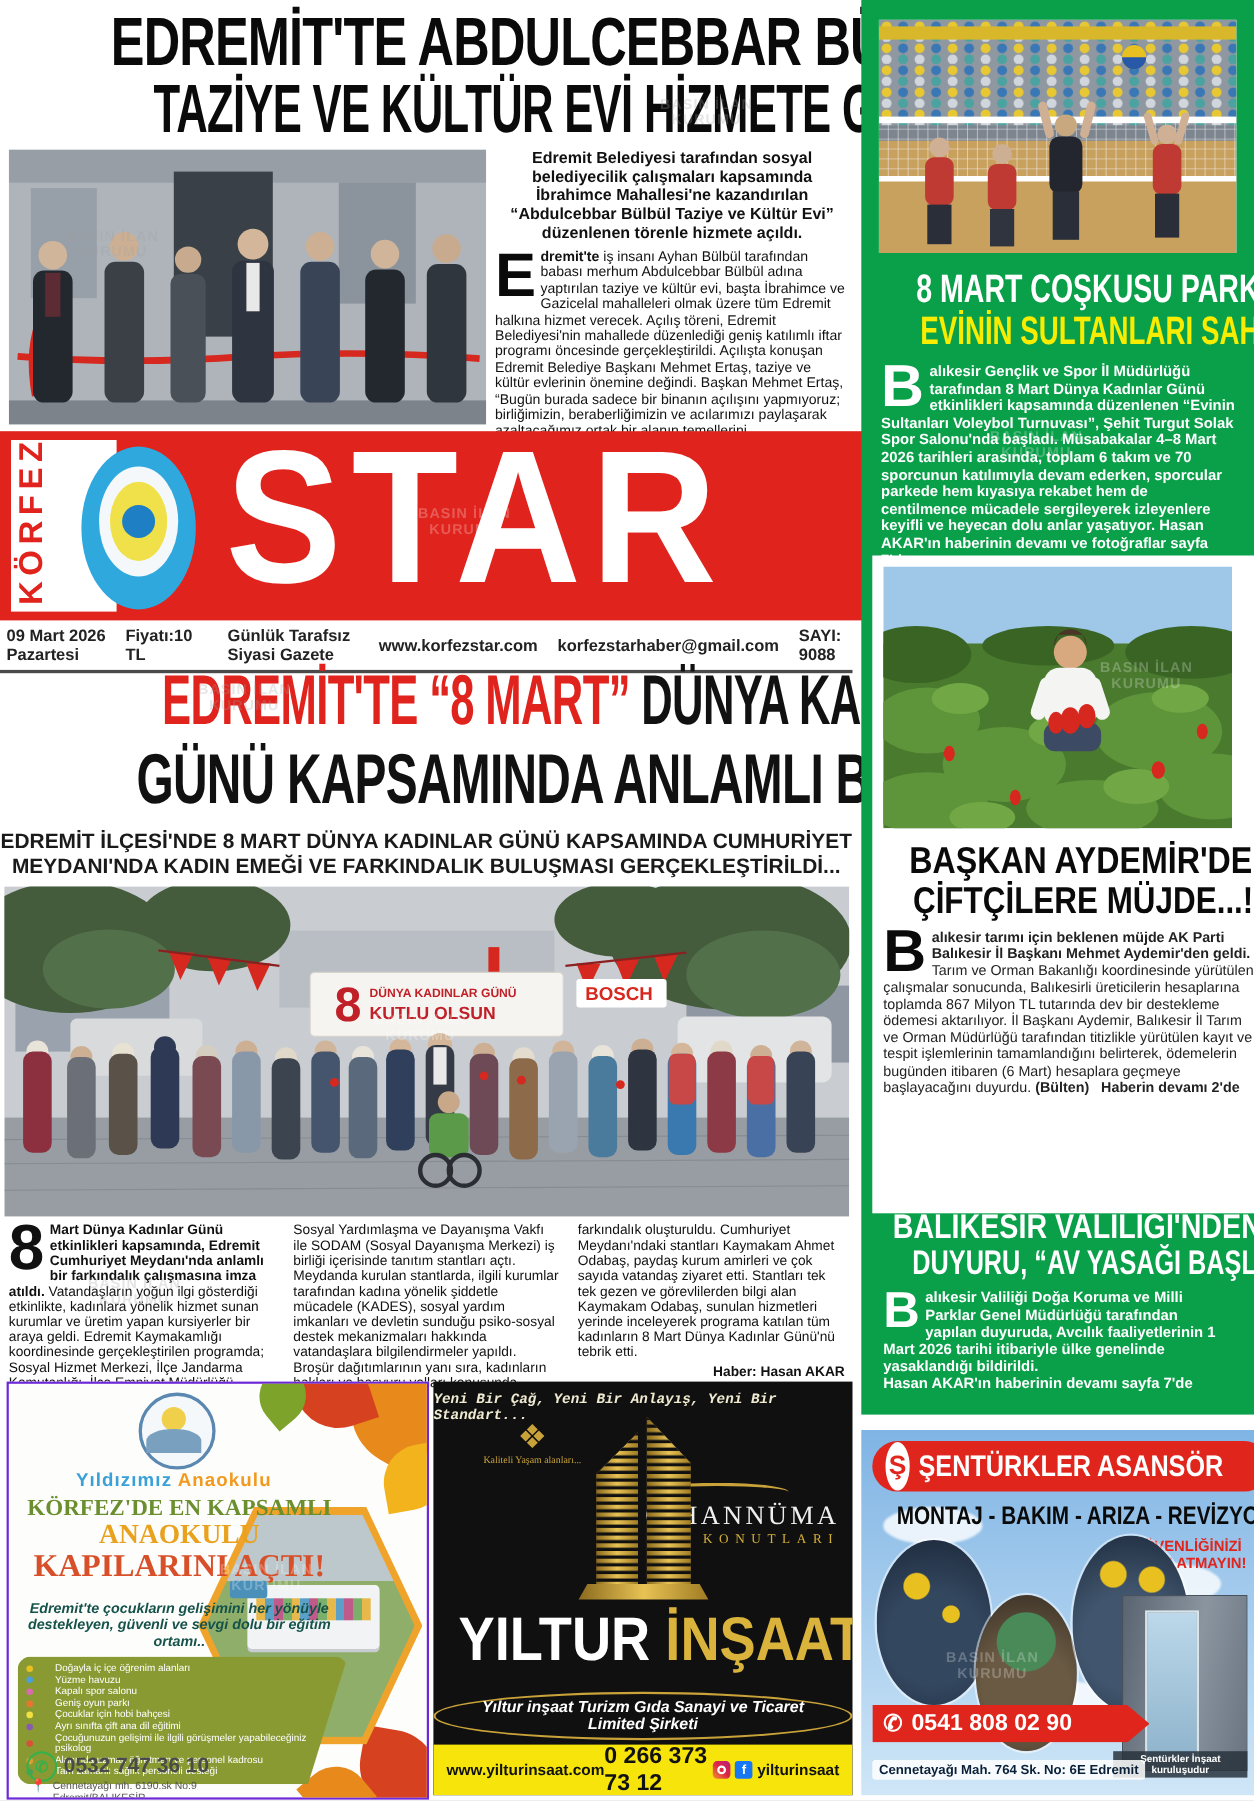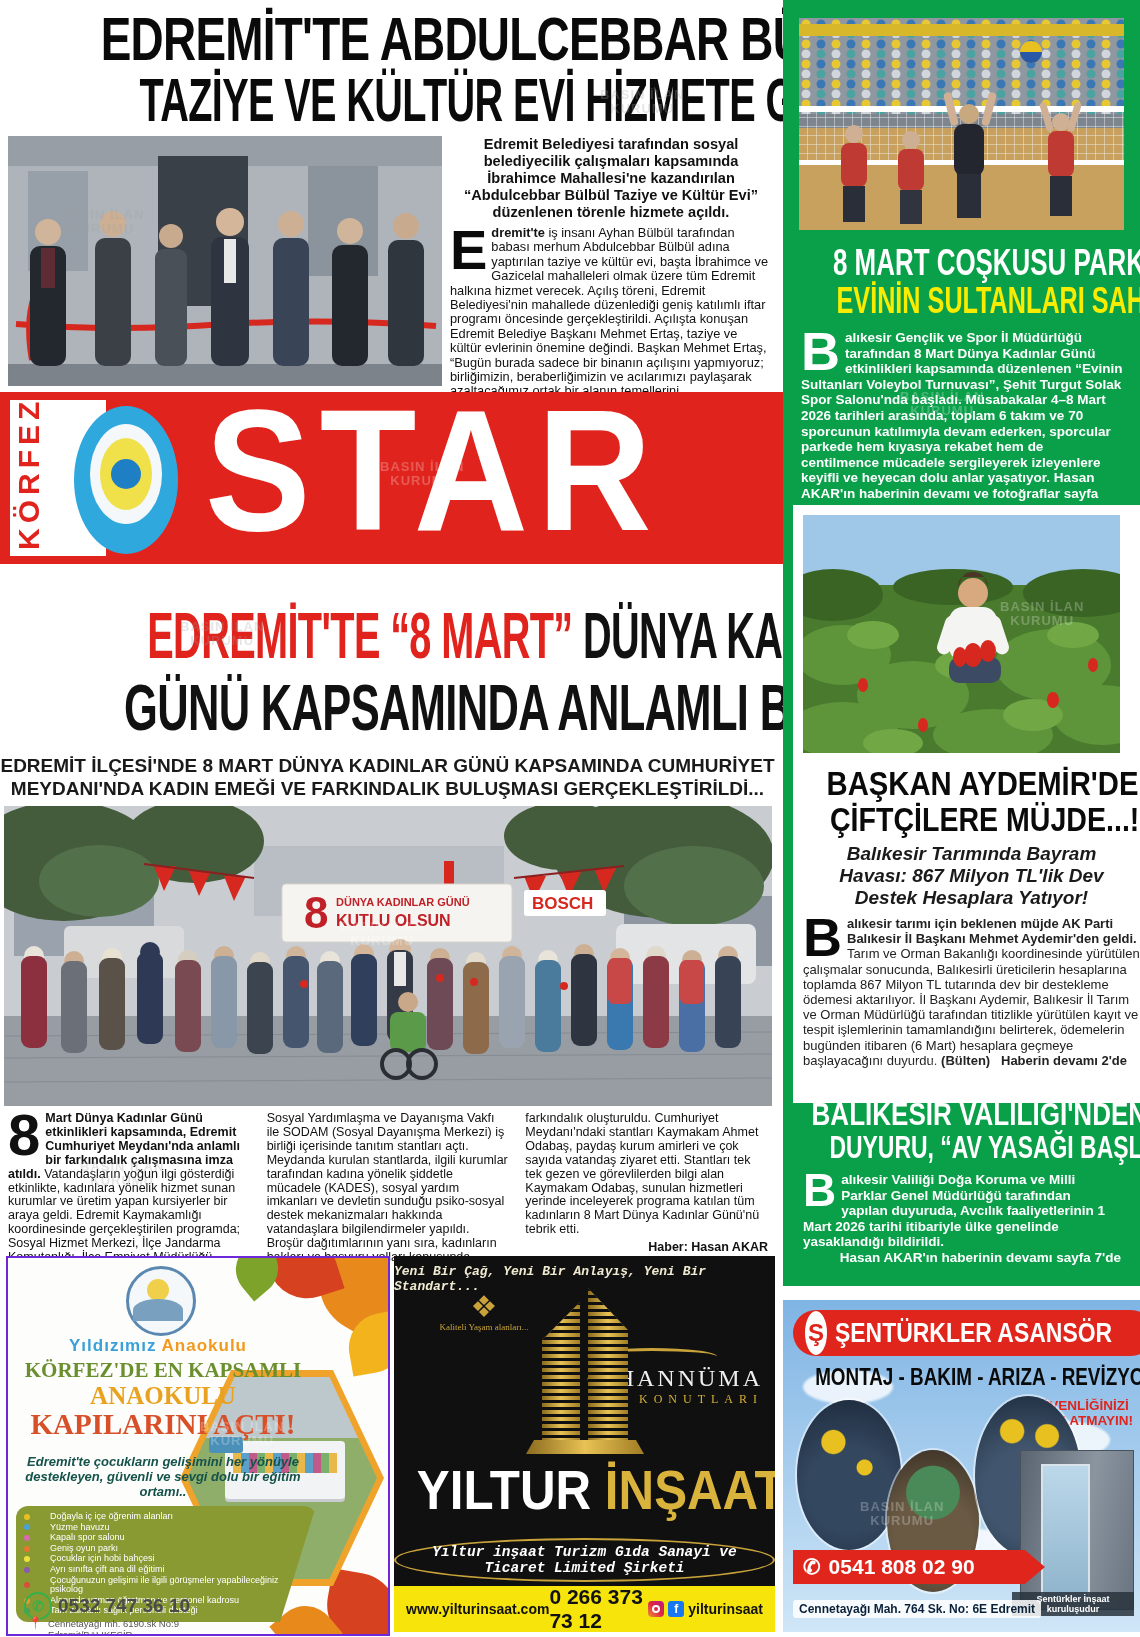--- a/index.html
+++ b/index.html
@@ -71,21 +71,21 @@
   .yad{background:#101010;color:#fff}
   .ytag{font-family:Liberation Mono, monospace;font-style:italic;font-weight:bold;font-size:13px;color:#f0ead0}
   .yezgi{font-size:19px;letter-spacing:1px;color:#fff;border-top:2px solid #c9a33a;border-bottom:2px solid #c9a33a;padding:3px 0}
   .yezgisub{font-family:"Liberation Serif",serif;font-size:9px;color:#c9a33a}
   .ycih1{font-family:"Liberation Serif",serif;font-size:24px;letter-spacing:3px;color:#efefef}
   .ycih2{font-family:"Liberation Serif",serif;font-size:12px;letter-spacing:6px;color:#d4af37;text-align:right}
   .yname{white-space:nowrap;text-align:center;font-weight:900;font-size:56px;line-height:56px;
          transform:scaleX(.88);transform-origin:center}
   .ygold{color:#d9b33c}
   .yoval{display:inline-block;border:2px solid #c9a33a;border-radius:50%;padding:4px 20px;
-         font-family:Liberation Mono, monospace;font-style:italic;font-weight:bold;font-size:14.5px;color:#fff}
+         font-family:Liberation Sans, sans-serif;font-style:italic;font-weight:bold;font-size:14.5px;color:#fff}
   .ystrip{position:absolute;left:0;right:0;bottom:0;height:46px;background:#f6e40a;color:#111;
           display:flex;align-items:center;justify-content:space-between;padding:0 12px;font-weight:900}
   .igic{width:16px;height:16px;border-radius:4px;background:linear-gradient(45deg,#f09433,#dc2743,#bc1888);
         display:inline-block;position:relative}
   .igic:after{content:"";position:absolute;inset:4px;border:2px solid #fff;border-radius:50%}
   .fbic{width:16px;height:16px;background:#1877f2;color:#fff;font-weight:900;font-size:12px;
         display:inline-flex;align-items:center;justify-content:center;border-radius:3px}
   
   .sad{background:linear-gradient(180deg,#7fb4e4,#cfe6f7)}
   .cloud{position:absolute;background:rgba(255,255,255,.8);border-radius:50%;filter:blur(1px)}
@@ -164,20 +164,31 @@
     </div>
     <svg class="abs" style="left:58px;top:6px" width="130" height="162" viewBox="0 0 130 162">
       <ellipse cx="68" cy="82" rx="52" ry="74" fill="#2ea8dd"></ellipse>
       <ellipse cx="68" cy="76" rx="36" ry="50" fill="#f4f8fb"></ellipse>
       <ellipse cx="68" cy="76" rx="26" ry="36" fill="#f0e14a"></ellipse>
       <circle cx="68" cy="76" r="15" fill="#1f7fc4"></circle>
     </svg>
     <div class="star">STAR</div>
   </div>
 
+  <div class="abs" style="left:0;top:566px;width:775px">
+    <div class="dateline">
+      <span>09 Mart 2026 Pazartesi</span>
+      <span>Fiyatı:10 TL</span>
+      <span style="margin-left:14px">Günlük Tarafsız Siyasi Gazete</span>
+      <span>www.korfezstar.com</span>
+      <span>korfezstarhaber@gmail.com</span>
+      <span style="margin-left:auto">SAYI: 9088</span>
+    </div>
+    <div class="rule"></div>
+  </div>
 
   <div class="abs" style="left:0;top:600px;width:775px">
     <div class="h2line" style="transform:scaleX(.62);transform-origin:center">
       <span class="red">EDREMİT'TE “8 MART”</span><span> DÜNYA KADINLAR</span>
     </div>
     <div class="h2line" style="transform:scaleX(.68);transform-origin:center">GÜNÜ KAPSAMINDA ANLAMLI BULUŞMA</div>
   </div>
 
   <div class="abs" style="left:0;top:754px;width:775px">
     <div class="subhead">EDREMİT İLÇESİ'NDE 8 MART DÜNYA KADINLAR GÜNÜ KAPSAMINDA CUMHURİYET</div>
@@ -403,37 +414,32 @@
               <ellipse cx="250" cy="185" rx="6" ry="8"></ellipse>
               <ellipse cx="290" cy="150" rx="5" ry="7"></ellipse>
               <ellipse cx="120" cy="210" rx="5" ry="7"></ellipse>
           </g>
         </svg>
       </div>
       <div style="margin-top:12px">
         <div class="bh" style="transform:scaleX(.86);transform-origin:center">BAŞKAN AYDEMİR'DEN</div>
         <div class="bh" style="transform:scaleX(.84);transform-origin:center">ÇİFTÇİLERE MÜJDE...!</div>
       </div>
-      <div style="margin-top:6px">
-        <div class="bsub">Balıkesir Tarımında Bayram</div>
-        <div class="bsub">Havası: 867 Milyon TL'lik Dev</div>
-        <div class="bsub">Destek Hesaplara Yatıyor!</div>
-      </div>
       <div class="bbody" style="margin-top:7px">
         <span class="bdrop">B</span><b>alıkesir tarımı için beklenen müjde AK Parti Balıkesir İl Başkanı Mehmet Aydemir'den geldi.</b><span> Tarım ve Orman Bakanlığı koordinesinde yürütülen çalışmalar sonucunda, Balıkesirli üreticilerin hesaplarına toplamda 867 Milyon TL tutarında dev bir destekleme ödemesi aktarılıyor. İl Başkanı Aydemir, Balıkesir İl Tarım ve Orman Müdürlüğü tarafından titizlikle yürütülen kayıt ve tespit işlemlerinin tamamlandığını belirterek, ödemelerin bugünden itibaren (6 Mart) hesaplara geçmeye başlayacağını duyurdu. </span><b>(Bülten)</b>&nbsp;&nbsp;&nbsp;<b>Haberin devamı 2'de</b>
       </div>
     </div>
 
     <div class="abs" style="left:0;top:1098px;width:357px">
       <div class="gh" style="font-size:31px;line-height:33px;transform:scaleX(.84);transform-origin:center">BALIKESİR VALİLİĞİ'NDEN</div>
       <div class="gh" style="font-size:31px;line-height:33px;transform:scaleX(.74);transform-origin:center">DUYURU, “AV YASAĞI BAŞLADI”</div>
     </div>
     <div class="abs gbody" style="left:20px;top:1172px;width:318px">
       <span class="gdrop" style="font-size:46px;line-height:36px">B</span><span>alıkesir Valiliği Doğa Koruma ve Milli Parklar Genel Müdürlüğü tarafından yapılan duyuruda, Avcılık faaliyetlerinin 1 Mart 2026 tarihi itibariyle ülke genelinde yasaklandığı bildirildi.</span>
-      <div style="text-align:right">Hasan AKAR'ın haberinin devamı sayfa 7'de</div>
+      <div style="text-align:left">Hasan AKAR'ın haberinin devamı sayfa 7'de</div>
     </div>
   </div>
 
   <div class="abs ad kad" style="left:6px;top:1256px;width:380px;height:376px">
 
     <div class="leaf" style="right:-14px;top:-16px;width:86px;height:86px;background:#e78a1b;transform:rotate(30deg)"></div>
     <div class="leaf" style="right:52px;top:-24px;width:66px;height:66px;background:#d6411f;transform:rotate(-18deg)"></div>
     <div class="leaf" style="right:108px;top:-12px;width:46px;height:46px;background:#7da32a;transform:rotate(50deg)"></div>
     <div class="leaf" style="right:-18px;top:56px;width:58px;height:58px;background:#f3b31d;transform:rotate(80deg)"></div>
     <div class="leaf" style="right:-12px;bottom:-14px;width:74px;height:74px;background:#d6411f;transform:rotate(10deg)"></div>

